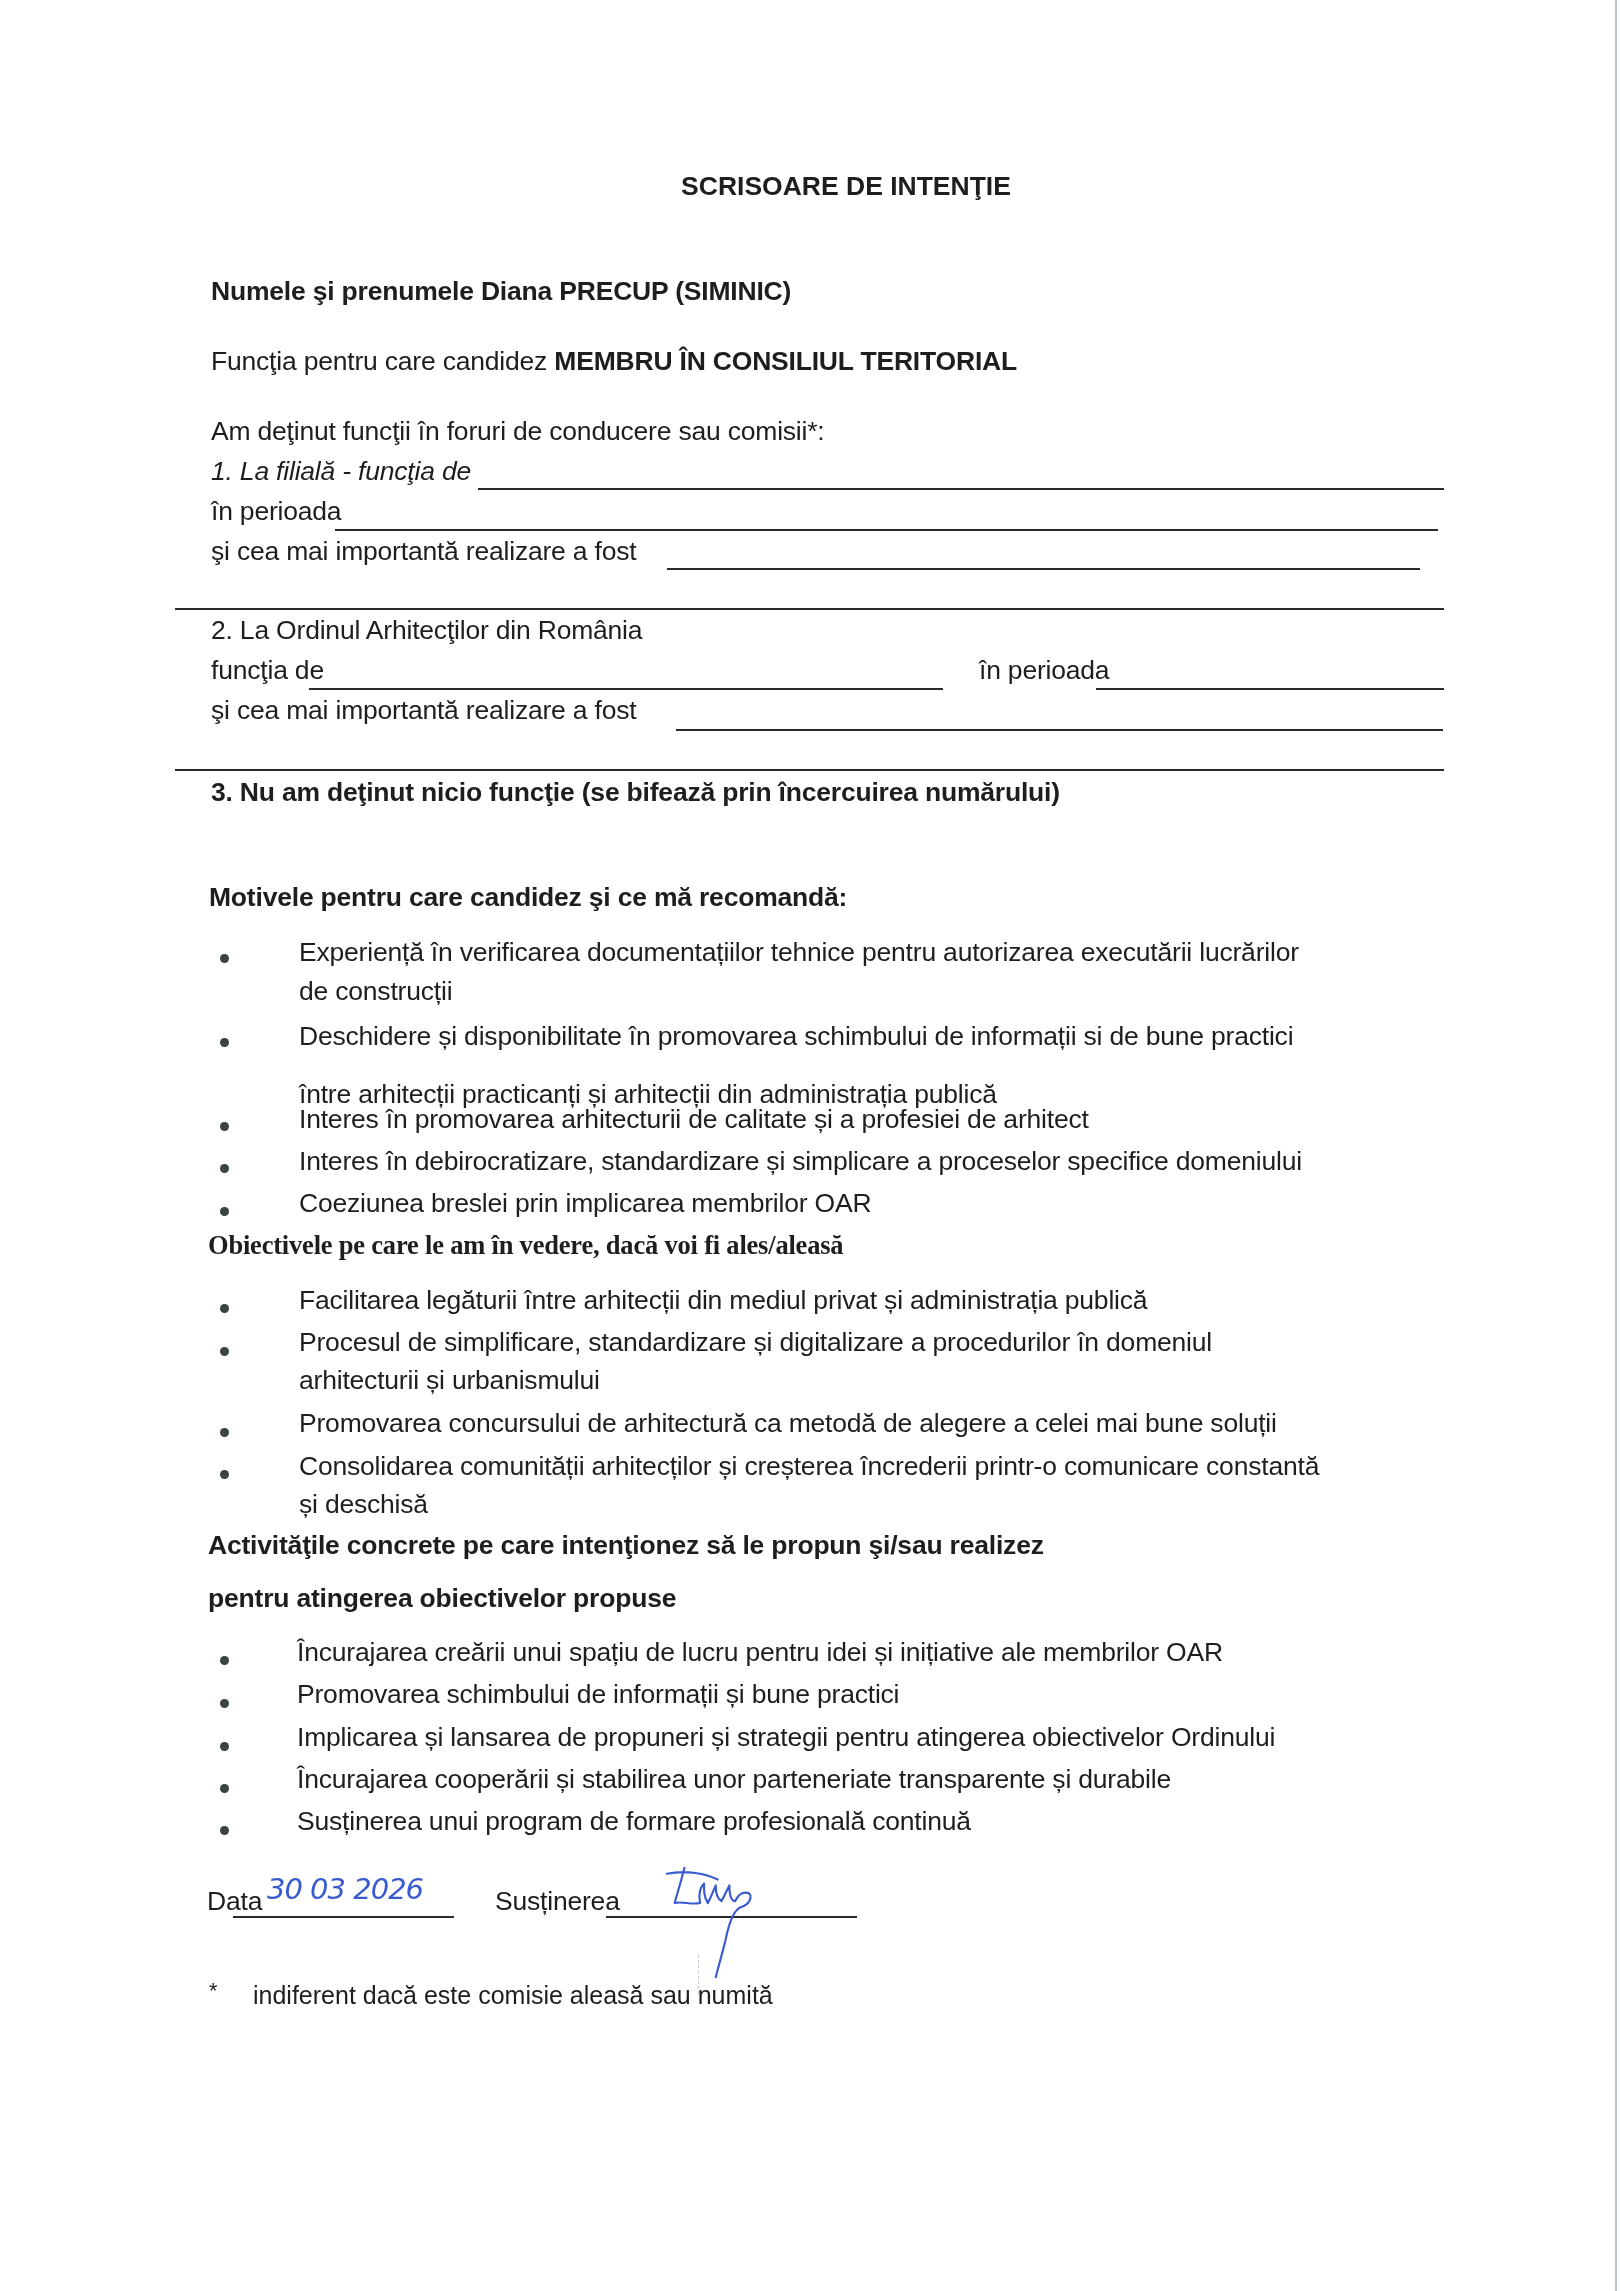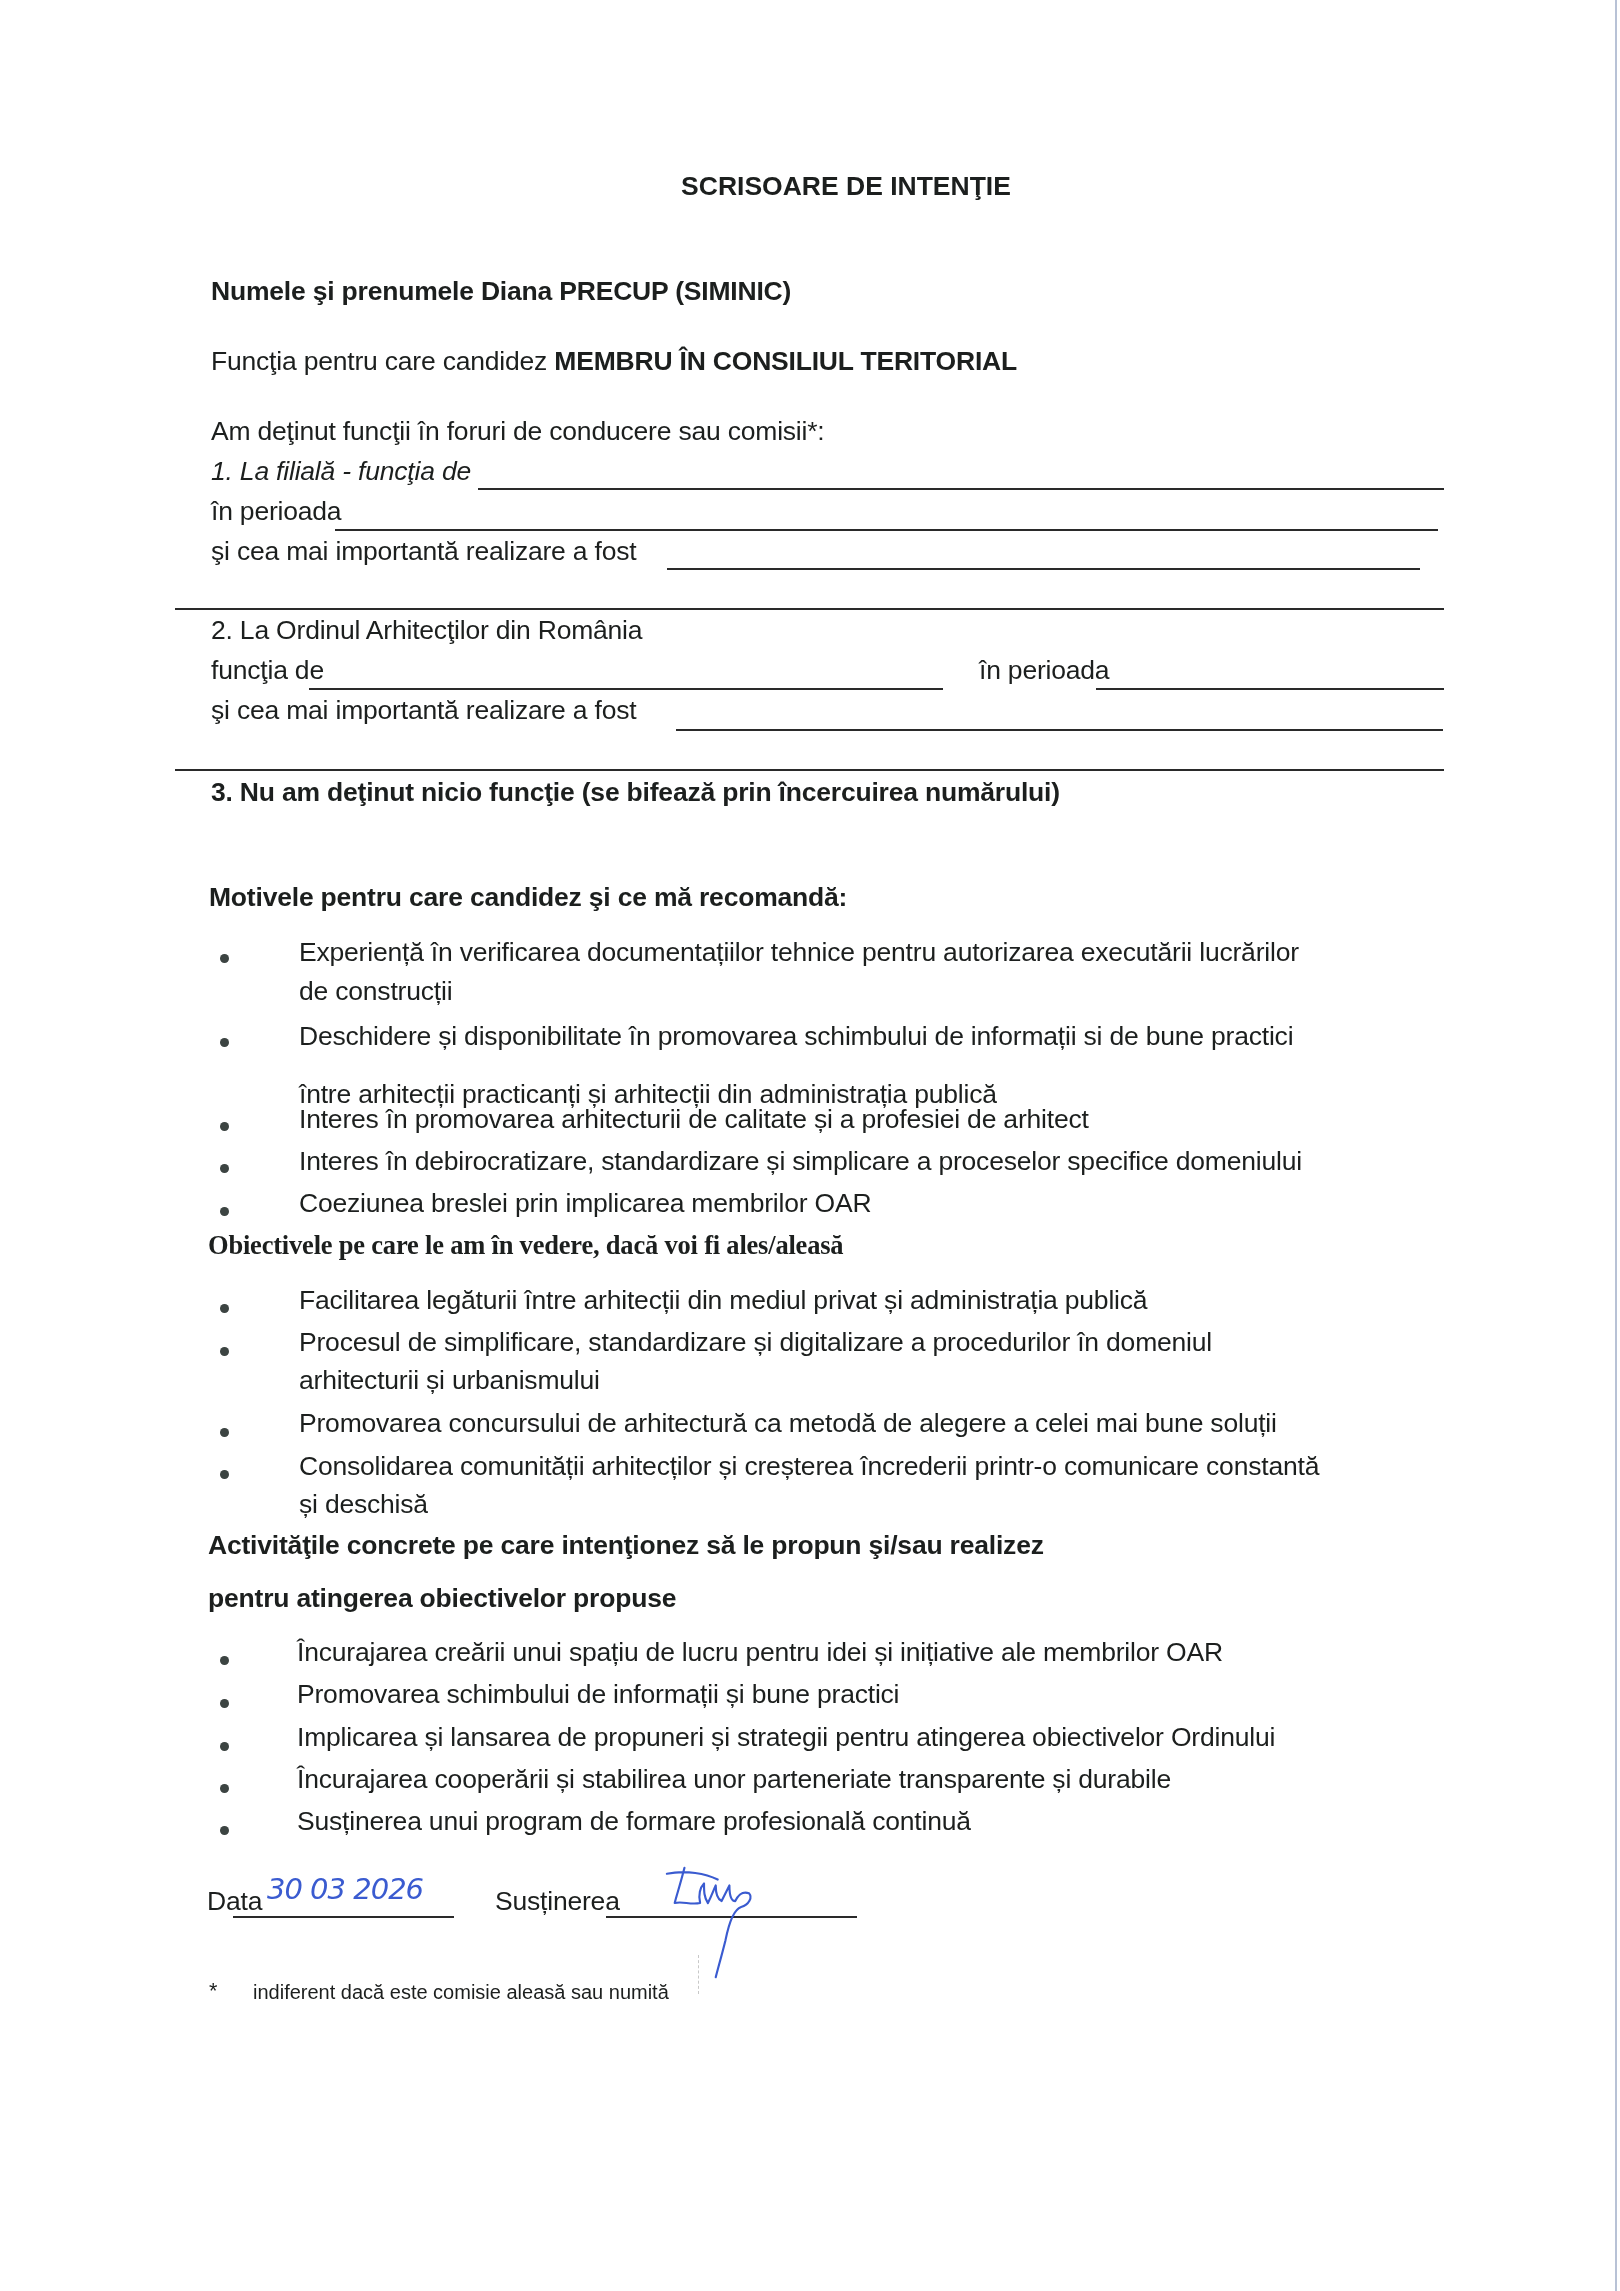--- a/index.html
+++ b/index.html
@@ -7,21 +7,21 @@
          font-family:"Liberation Sans", sans-serif; color:#1c1f1e; }
   .edge { position:absolute; left:1615px; top:0; width:2px; height:2292px; background:#b8c2d6; }
   .abs { position:absolute; white-space:nowrap;padding-left:36px; }
   .t { font-size:26.5px; letter-spacing:-0.2px; }
   .b { font-weight:bold; }
   .title { left:0; width:1620px; top:171px; text-align:center; font-size:26.5px; font-weight:bold; }
   .line { position:absolute; height:2px; background:#2a2a2a; }
   .bullet { position:absolute; width:8.8px; height:8.8px; border-radius:50%; background:#3c4442; }
   .hand { position:absolute; font-family:"DejaVu Sans", sans-serif; color:#3a5bd0; font-size:29px; font-style:italic; letter-spacing:-1px; white-space:nowrap; }
   .star { font-size:21.6px; }
-  .foot { font-size:20px; }
+  .foot { font-size:25px; }
 </style>
 </head>
 <body>
 
 <div class="edge"></div>
 
 <div class="abs title">SCRISOARE DE INTENŢIE</div>
 
 <div class="abs t b" style="left:175px; top:276px;">Numele şi prenumele Diana PRECUP (SIMINIC)</div>
 

